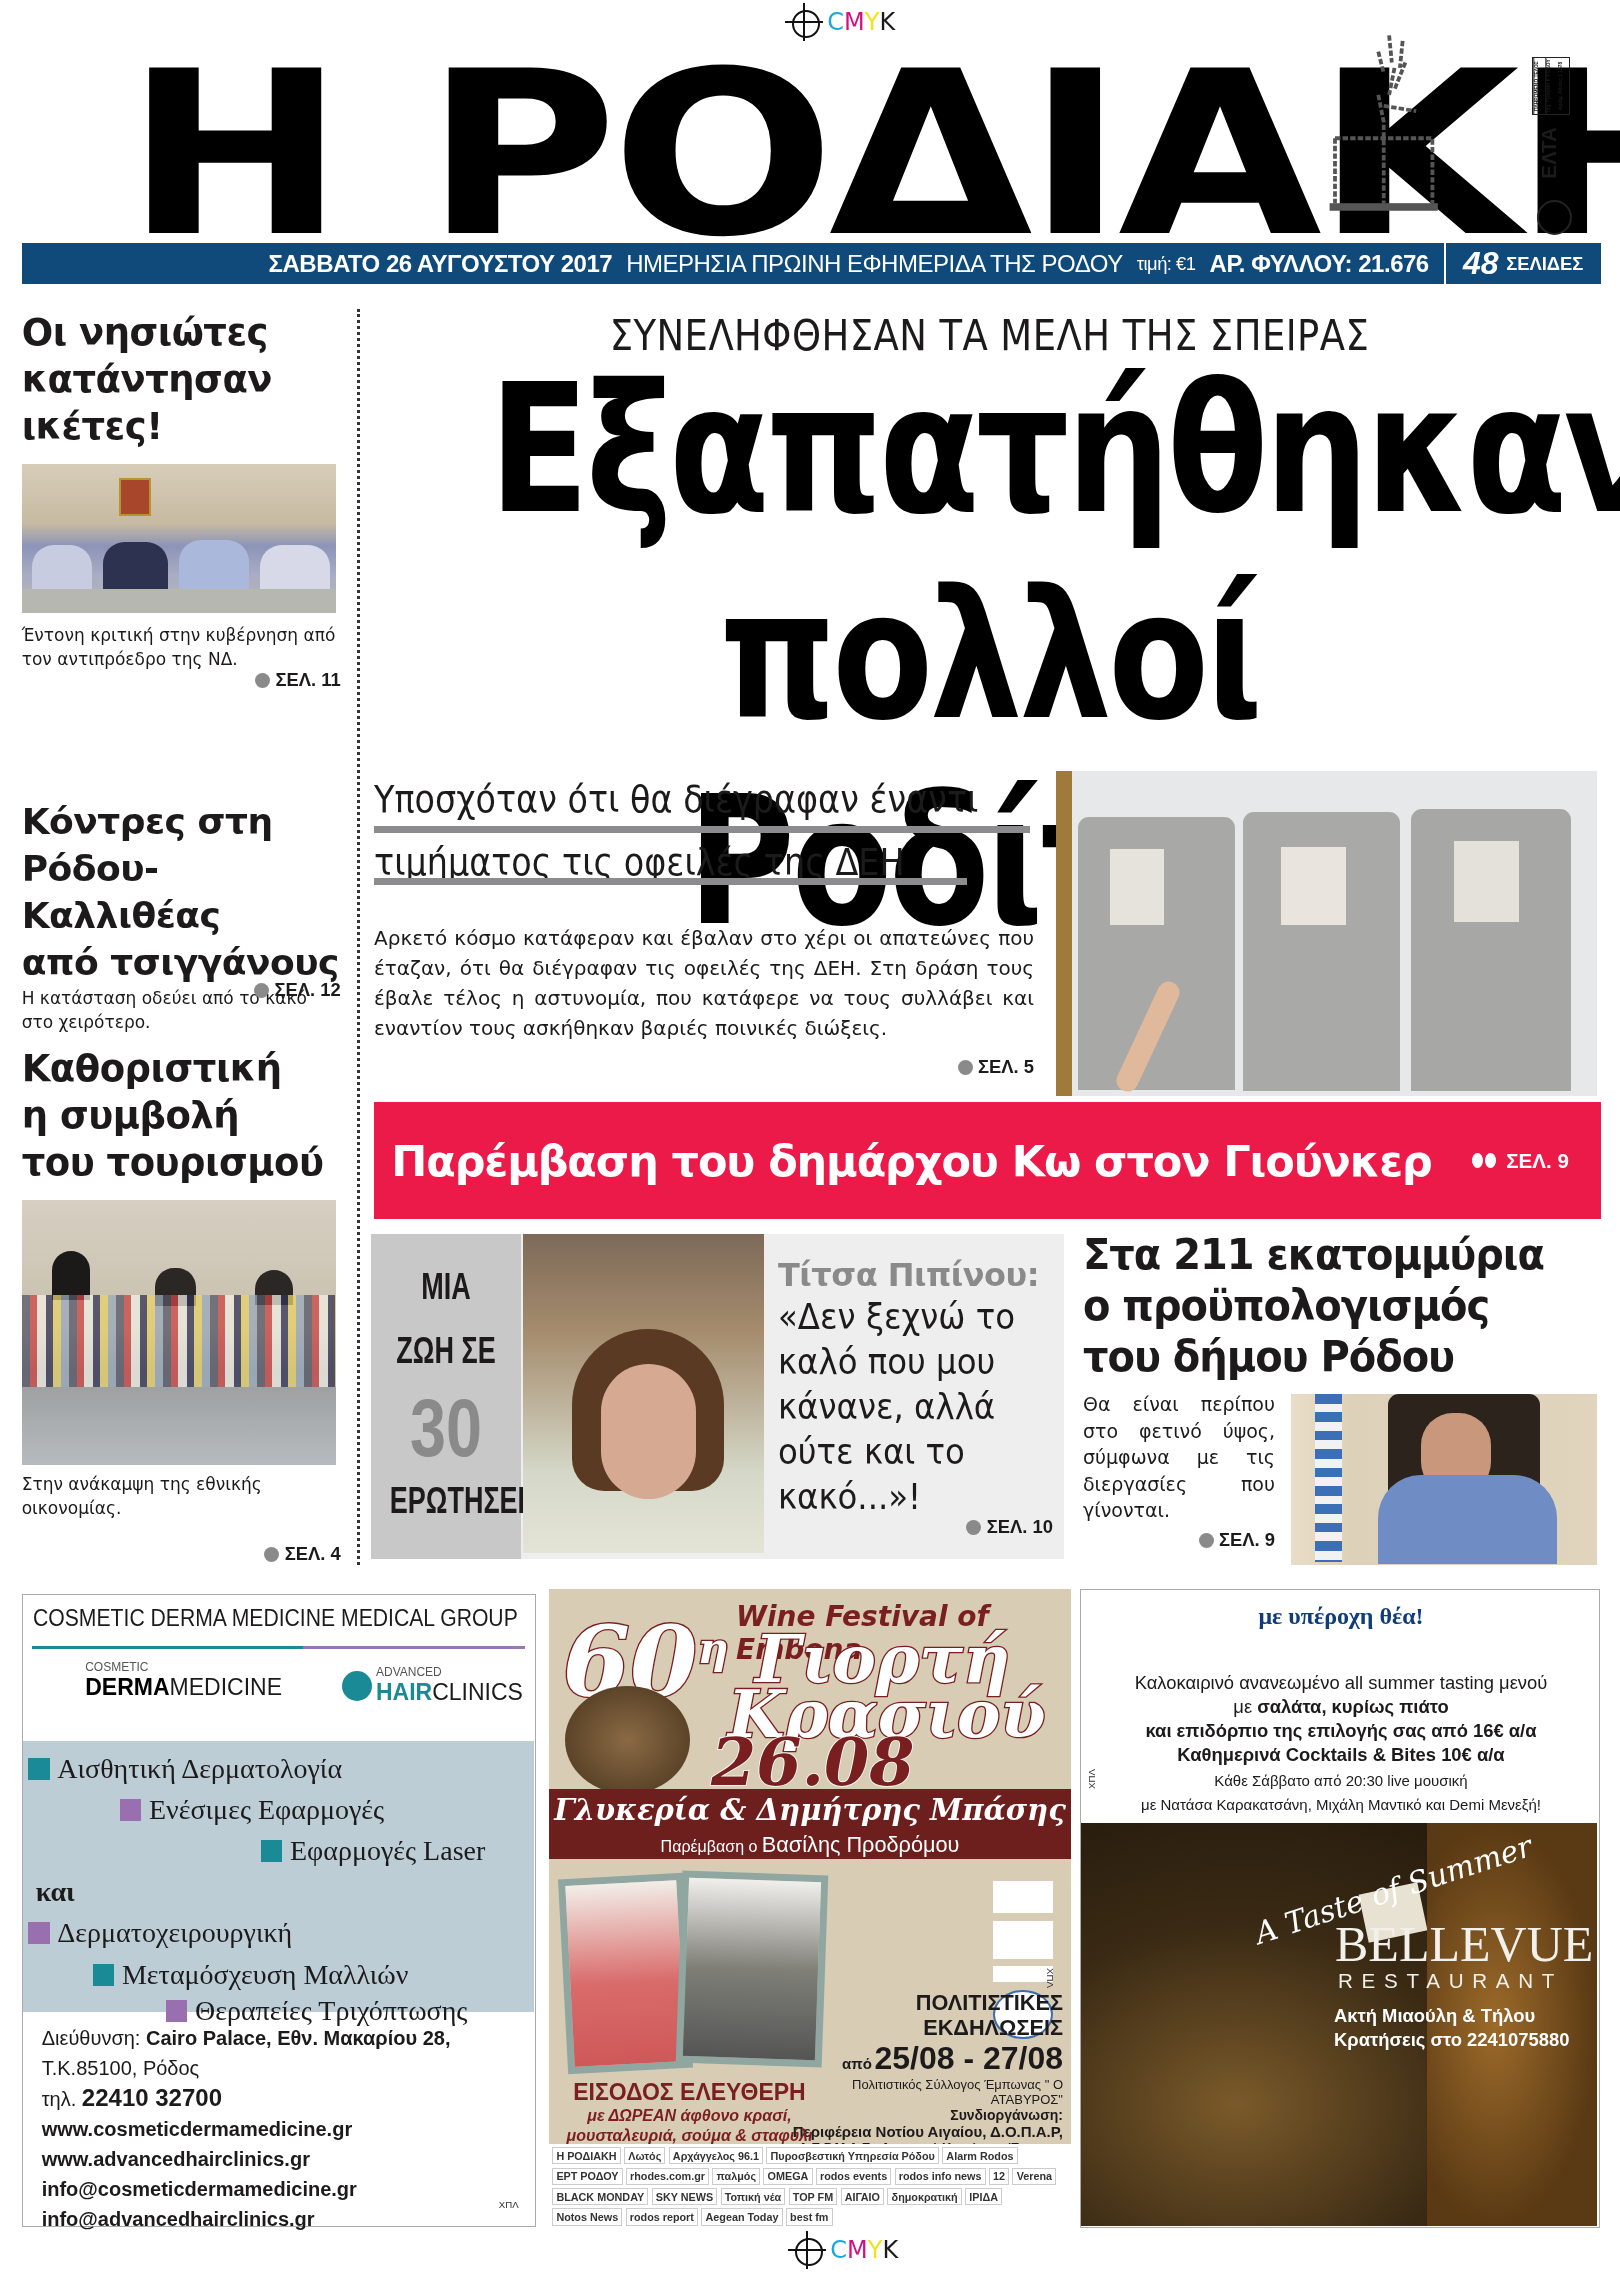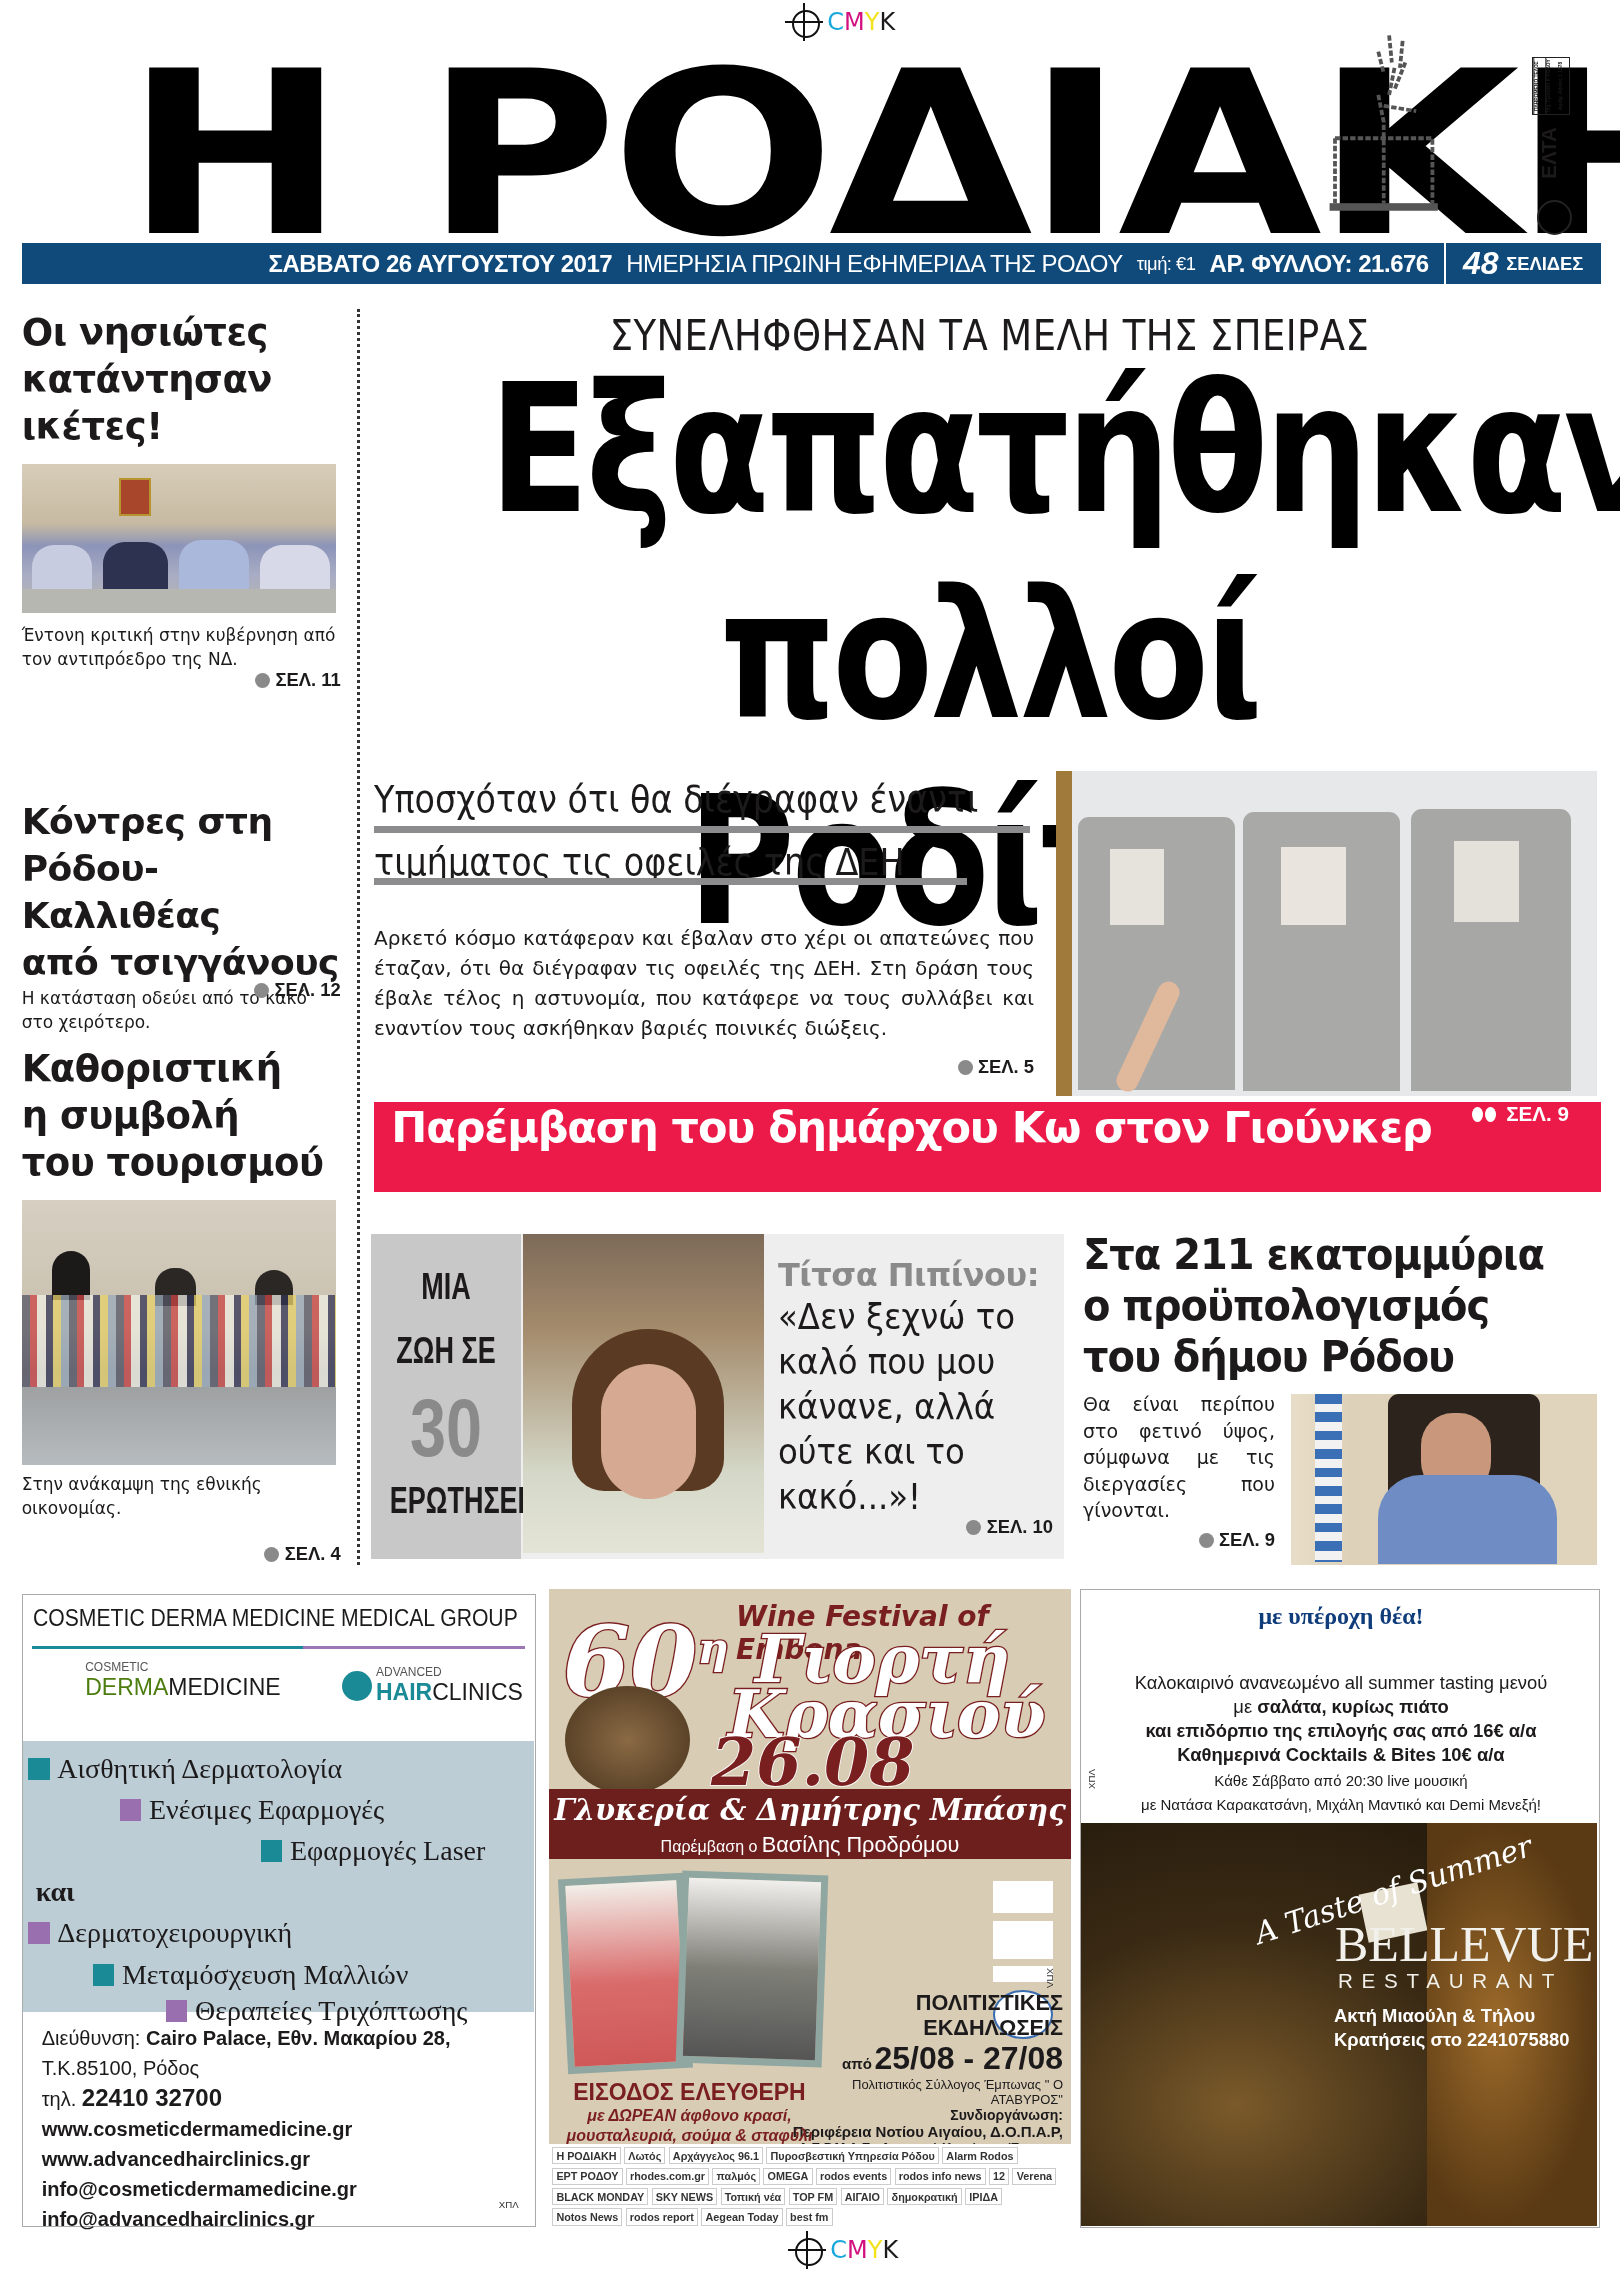--- a/index.html
+++ b/index.html
@@ -45,21 +45,21 @@
 
   
   .kicker { left: 379px; top: 311px; width: 1221px; text-align: center; font-family: "DejaVu Sans", sans-serif; font-size: 42px; letter-spacing: 0.5px; color: #1c1a1b; transform: scaleX(0.88); }
   .mainhead { left: 379px; top: 346px; width: 1221px; text-align: center; font-family: "DejaVu Sans", sans-serif; font-weight: 900; font-size: 179px; line-height: 206px; letter-spacing: -4.3px; color: #000; }
   .mainhead .ln { display: block; transform: scaleX(0.82); }
 
   .subhead { left: 374px; width: 660px; font-family: "DejaVu Sans", sans-serif; font-size: 38px; color: #1c1a1b; transform: scaleX(0.88); transform-origin: left top; white-space: nowrap; }
   .greybar { left: 374px; height: 6.5px; background: #8c8c8e; }
   .bodytext { left: 374px; top: 923px; width: 660px; font-family: "DejaVu Sans", sans-serif; font-size: 20px; line-height: 30px; color: #1c1a1b; text-align: justify; }
 
-  .redbar { left: 374px; top: 1102px; width: 1227px; height: 90px; background: #eb1a49; color: #fff; display: flex; align-items: flex-start; padding-left: 17.3px; }
+  .redbar { left: 374px; top: 1102px; width: 1227px; height: 117px; background: #eb1a49; color: #fff; display: flex; align-items: center; padding-left: 17.3px; }
   .redbar .t { flex: 1; font-family: "DejaVu Sans", sans-serif; font-weight: bold; font-size: 43px; letter-spacing: -1.1px; }
   .redbar .s { padding-right: 32px; font-size: 20.6px; font-weight: bold; display: flex; align-items: center; gap: 2.2px; }
   .redbar .s .d { width: 10.8px; height: 15px; border-radius: 50%; background: #fff; display: inline-block; }
 
   
   .ibox { left: 371px; top: 1234px; width: 693px; height: 325px; background: #efeeee; }
   .ibox .side { position: absolute; left: 0; top: 0; width: 150px; height: 325px; background: #c9c8c9; text-align: center; font-family: "Liberation Sans", sans-serif; font-weight: bold; }
   .ibox .side .w { font-size: 36px; color: #1c1a1b; transform: scaleX(0.75); }
   .ibox .side .n { font-size: 81px; color: #8a8a8a; line-height: 92px; transform: scaleX(0.8); }
   .ibox .name { position: absolute; left: 407px; top: 21.7px; font-family: "DejaVu Sans", sans-serif; font-weight: bold; font-size: 32px; color: #8a8a8a; letter-spacing: -0.5px; }
@@ -70,21 +70,21 @@
   .btext { left: 1083px; top: 1391px; width: 192px; font-family: "DejaVu Sans", sans-serif; font-size: 19px; line-height: 26.5px; text-align: justify; color: #1c1a1b; }
 
   
   .ad { position: absolute; border: 1.6px solid #aaa; }
   .derma { left: 21.7px; top: 1594px; width: 514px; height: 633px; background: #fff; padding-left: 41px; }
   .derma .title { position: absolute; left: 10.8px; top: 9.7px; font-family: "Liberation Sans", sans-serif; font-size: 23px; color: #1c1a1b; transform: scaleX(0.92); transform-origin: left top; white-space: nowrap; }
   .derma .rule { position: absolute; left: 9.7px; top: 51px; width: 493px; height: 2.7px; background: linear-gradient(90deg, #1a8a96 55%, #9a77b4 55%); }
   .derma .logo1 { position: absolute; left: 13.5px; top: 65px; font-family: "Liberation Sans", sans-serif; }
   .derma .logo1 .s { font-size: 12px; color: #555; }
   .derma .logo1 .b { font-size: 23px; }
-  .derma .purple { color: #4d7c0f; font-weight: normal; }
+  .derma .purple { color: #000000; font-weight: bold; }
   .derma .teal { color: #1a8a96; font-weight: bold; }
   .derma .logo2 { position: absolute; left: 319px; top: 70px; font-family: "Liberation Sans", sans-serif; display: flex; align-items: center; gap: 4.3px; }
   .derma .hairicon { width: 30px; height: 30px; border-radius: 50%; background: #1a8a96; }
   .derma .panel { position: absolute; left: 0; top: 146px; width: 511px; height: 271px; background: #bccdd6; }
   .derma .svc { position: absolute; font-family: "Liberation Serif", "DejaVu Serif", serif; font-size: 28px; color: #1c1a1b; display: flex; align-items: center; gap: 7.6px; white-space: nowrap; }
   .derma .sq { width: 21.7px; height: 21.7px; display: inline-block; }
   .derma .contact { position: absolute; left: 19px; top: 428px; font-family: "Liberation Sans", sans-serif; font-size: 20px; line-height: 30px; color: #1c1a1b; }
   .derma .contact b { font-weight: bold; }
   .xpl { font-family: "Liberation Sans", sans-serif; font-size: 9.7px; color: #333; }
 

